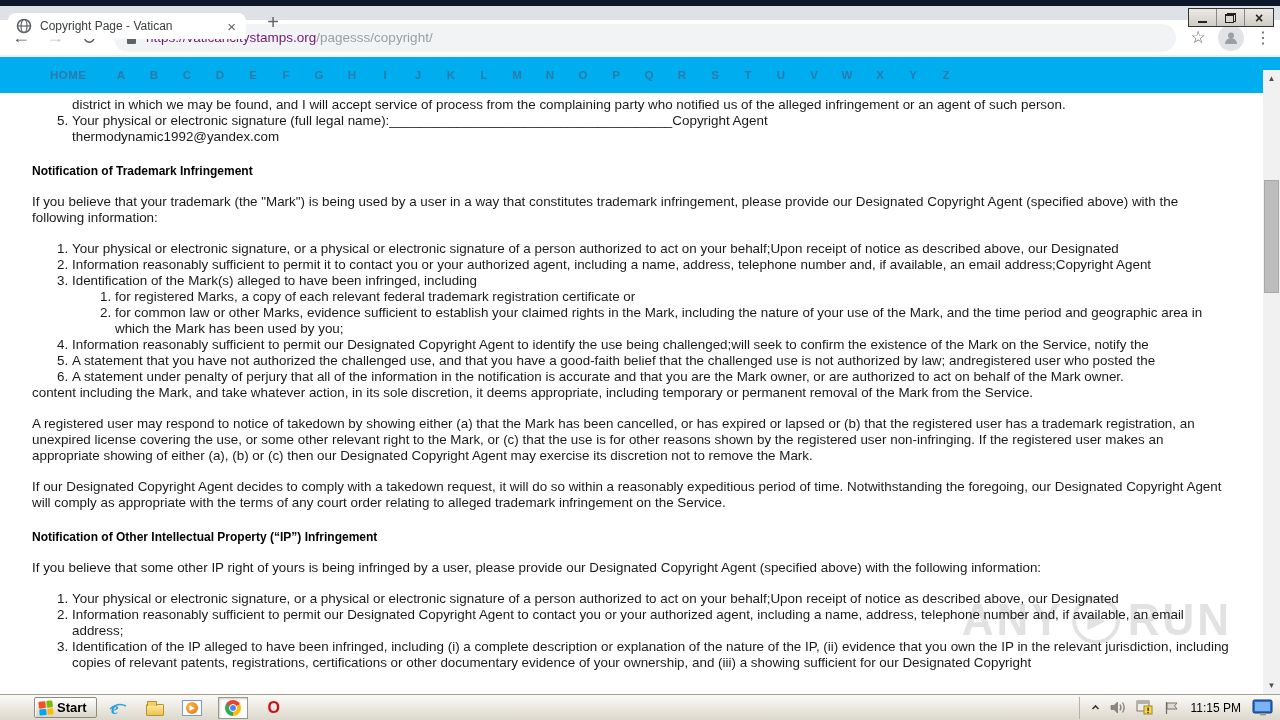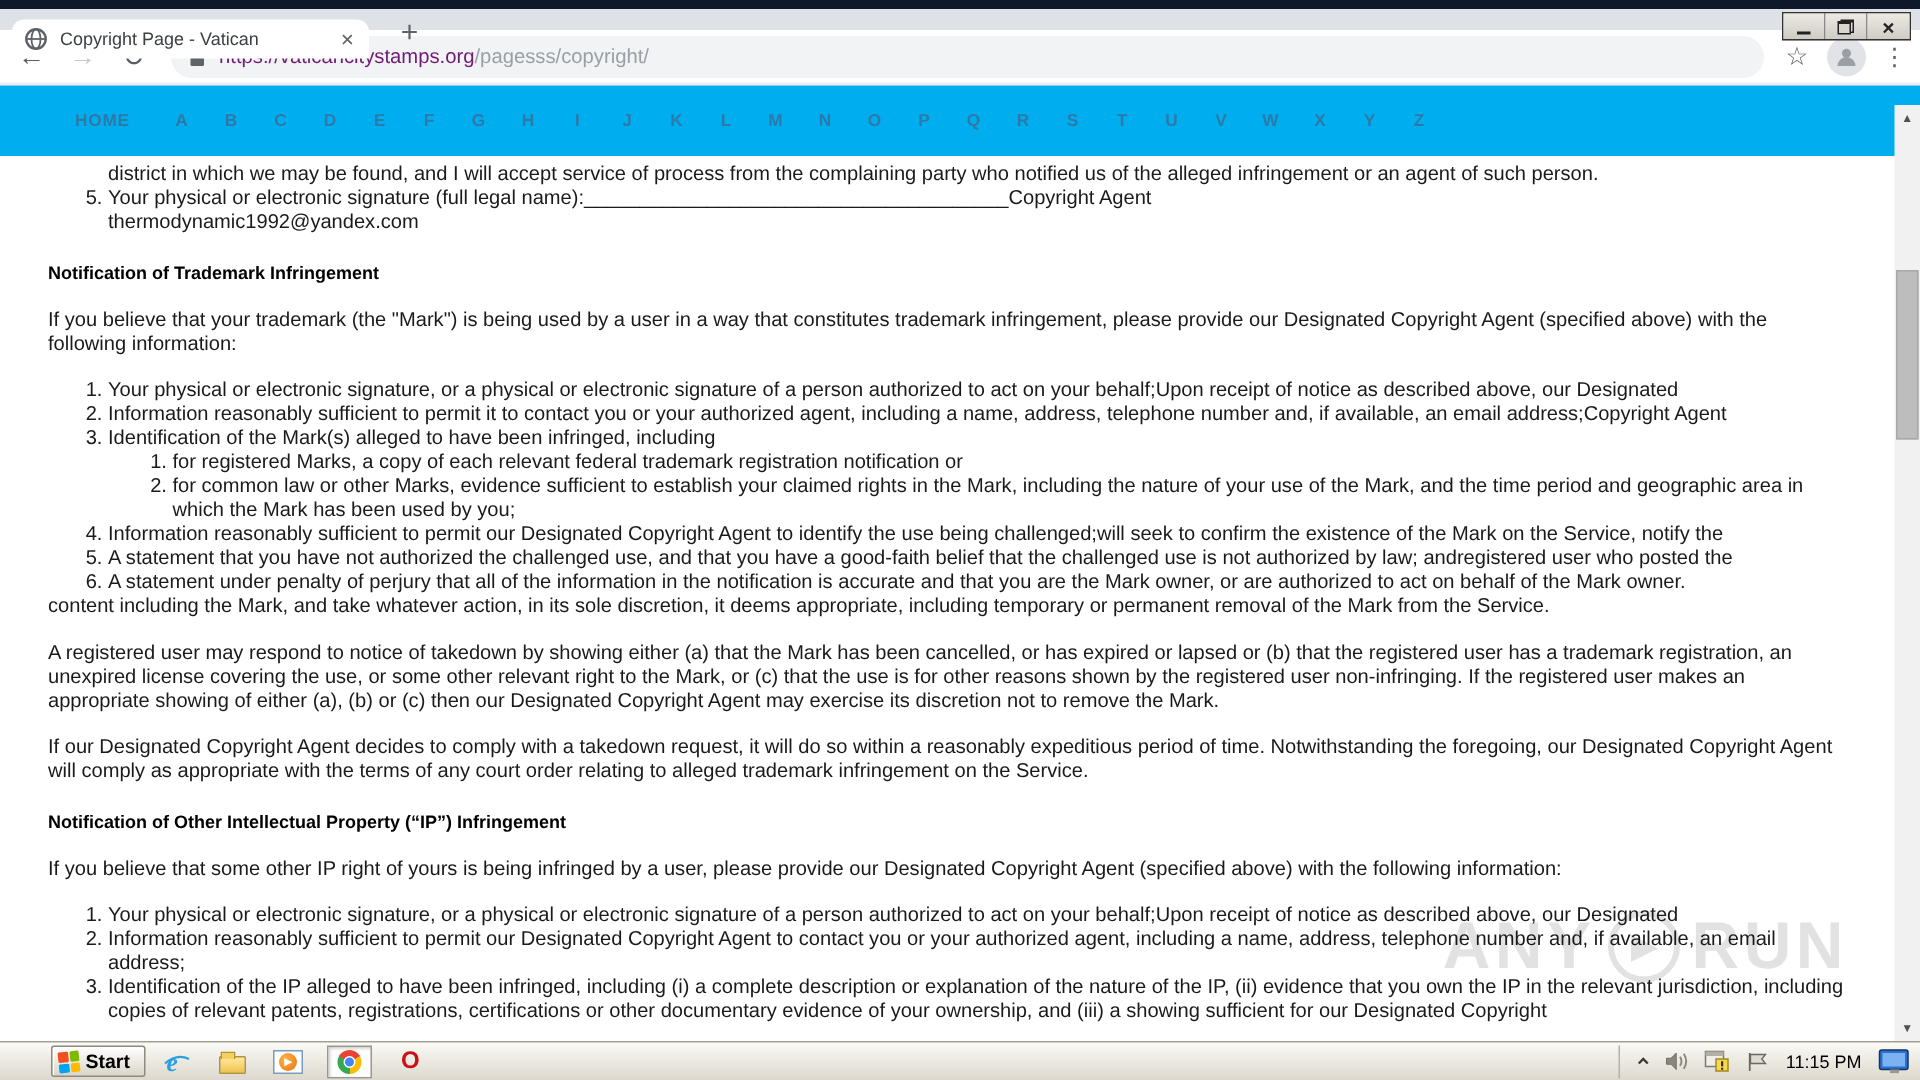--- a/index.html
+++ b/index.html
@@ -37,21 +37,21 @@
     display:flex; align-items:center; padding:0 12px; min-width:0;
   }
   .url-text { font-size:13.5px; margin-left:9px; white-space:nowrap; overflow:hidden; }
   .url-host { color:#701a75; }
   .url-path { color:#9aa0a6; }
   .star-icon { font-size:17px; color:#5f6368; width:28px; text-align:center; }
   .avatar { width:26px; height:26px; border-radius:50%; background:#e1e3e6; margin:0 6px; display:flex; align-items:center; justify-content:center; }
   .menu-dots { font-size:16px; color:#5f6368; width:26px; text-align:center; letter-spacing:0; }
 
   
-  .navbar { height:47px; background:#00aeef; display:flex; align-items:center; padding-left:42px; }
+  .navbar { height:36px; background:#00aeef; display:flex; align-items:center; padding-left:42px; }
   .nav-link { font-size:11.5px; font-weight:bold; color:#2d7aa8; width:33px; text-align:center; text-decoration:none; cursor:pointer; }
   .nav-link.home { width:auto; padding:0 8px; margin-right:10px; letter-spacing:0.5px; }
 
   
   .page { position:relative; height:584px; background:#fff; overflow:hidden; }
   .doc { position:relative; z-index:1; padding:4px 50px 0 32px; font-size:13.4px; line-height:16px; color:#1a1a1a; }
   .doc p { margin:15px 0; }
   .doc p.flush { margin:0; }
   .doc h2 { font-size:12px; margin:18px 0 15px 0; color:#000; font-weight:bold; }
   .doc ol { margin:15px 0 0 0; padding-left:40px; }
@@ -195,21 +195,21 @@
 
     <h2>Notification of Trademark Infringement</h2>
     <p>If you believe that your trademark (the "Mark") is being used by a user in a way that constitutes trademark infringement, please provide our Designated Copyright Agent (specified above) with the following information:</p>
 
     <ol>
       <li>Your physical or electronic signature, or a physical or electronic signature of a person authorized to act on your behalf;Upon receipt of notice as described above, our Designated</li>
       <li>Information reasonably sufficient to permit it to contact you or your authorized agent, including a name, address, telephone number and, if available, an email address;Copyright Agent</li>
       <li>
         <span>Identification of the Mark(s) alleged to have been infringed, including</span>
         <ol>
-          <li>for registered Marks, a copy of each relevant federal trademark registration notification or</li>
+          <li>for registered Marks, a copy of each relevant federal trademark registration certificate or</li>
           <li>for common law or other Marks, evidence sufficient to establish your claimed rights in the Mark, including the nature of your use of the Mark, and the time period and geographic area in which the Mark has been used by you;</li>
         </ol>
       </li>
       <li>Information reasonably sufficient to permit our Designated Copyright Agent to identify the use being challenged;will seek to confirm the existence of the Mark on the Service, notify the</li>
       <li>A statement that you have not authorized the challenged use, and that you have a good-faith belief that the challenged use is not authorized by law; andregistered user who posted the</li>
       <li>A statement under penalty of perjury that all of the information in the notification is accurate and that you are the Mark owner, or are authorized to act on behalf of the Mark owner.</li>
     </ol>
     <p class="flush">content including the Mark, and take whatever action, in its sole discretion, it deems appropriate, including temporary or permanent removal of the Mark from the Service.</p>
 
     <p>A registered user may respond to notice of takedown by showing either (a) that the Mark has been cancelled, or has expired or lapsed or (b) that the registered user has a trademark registration, an unexpired license covering the use, or some other relevant right to the Mark, or (c) that the use is for other reasons shown by the registered user non-infringing. If the registered user makes an appropriate showing of either (a), (b) or (c) then our Designated Copyright Agent may exercise its discretion not to remove the Mark.</p>

